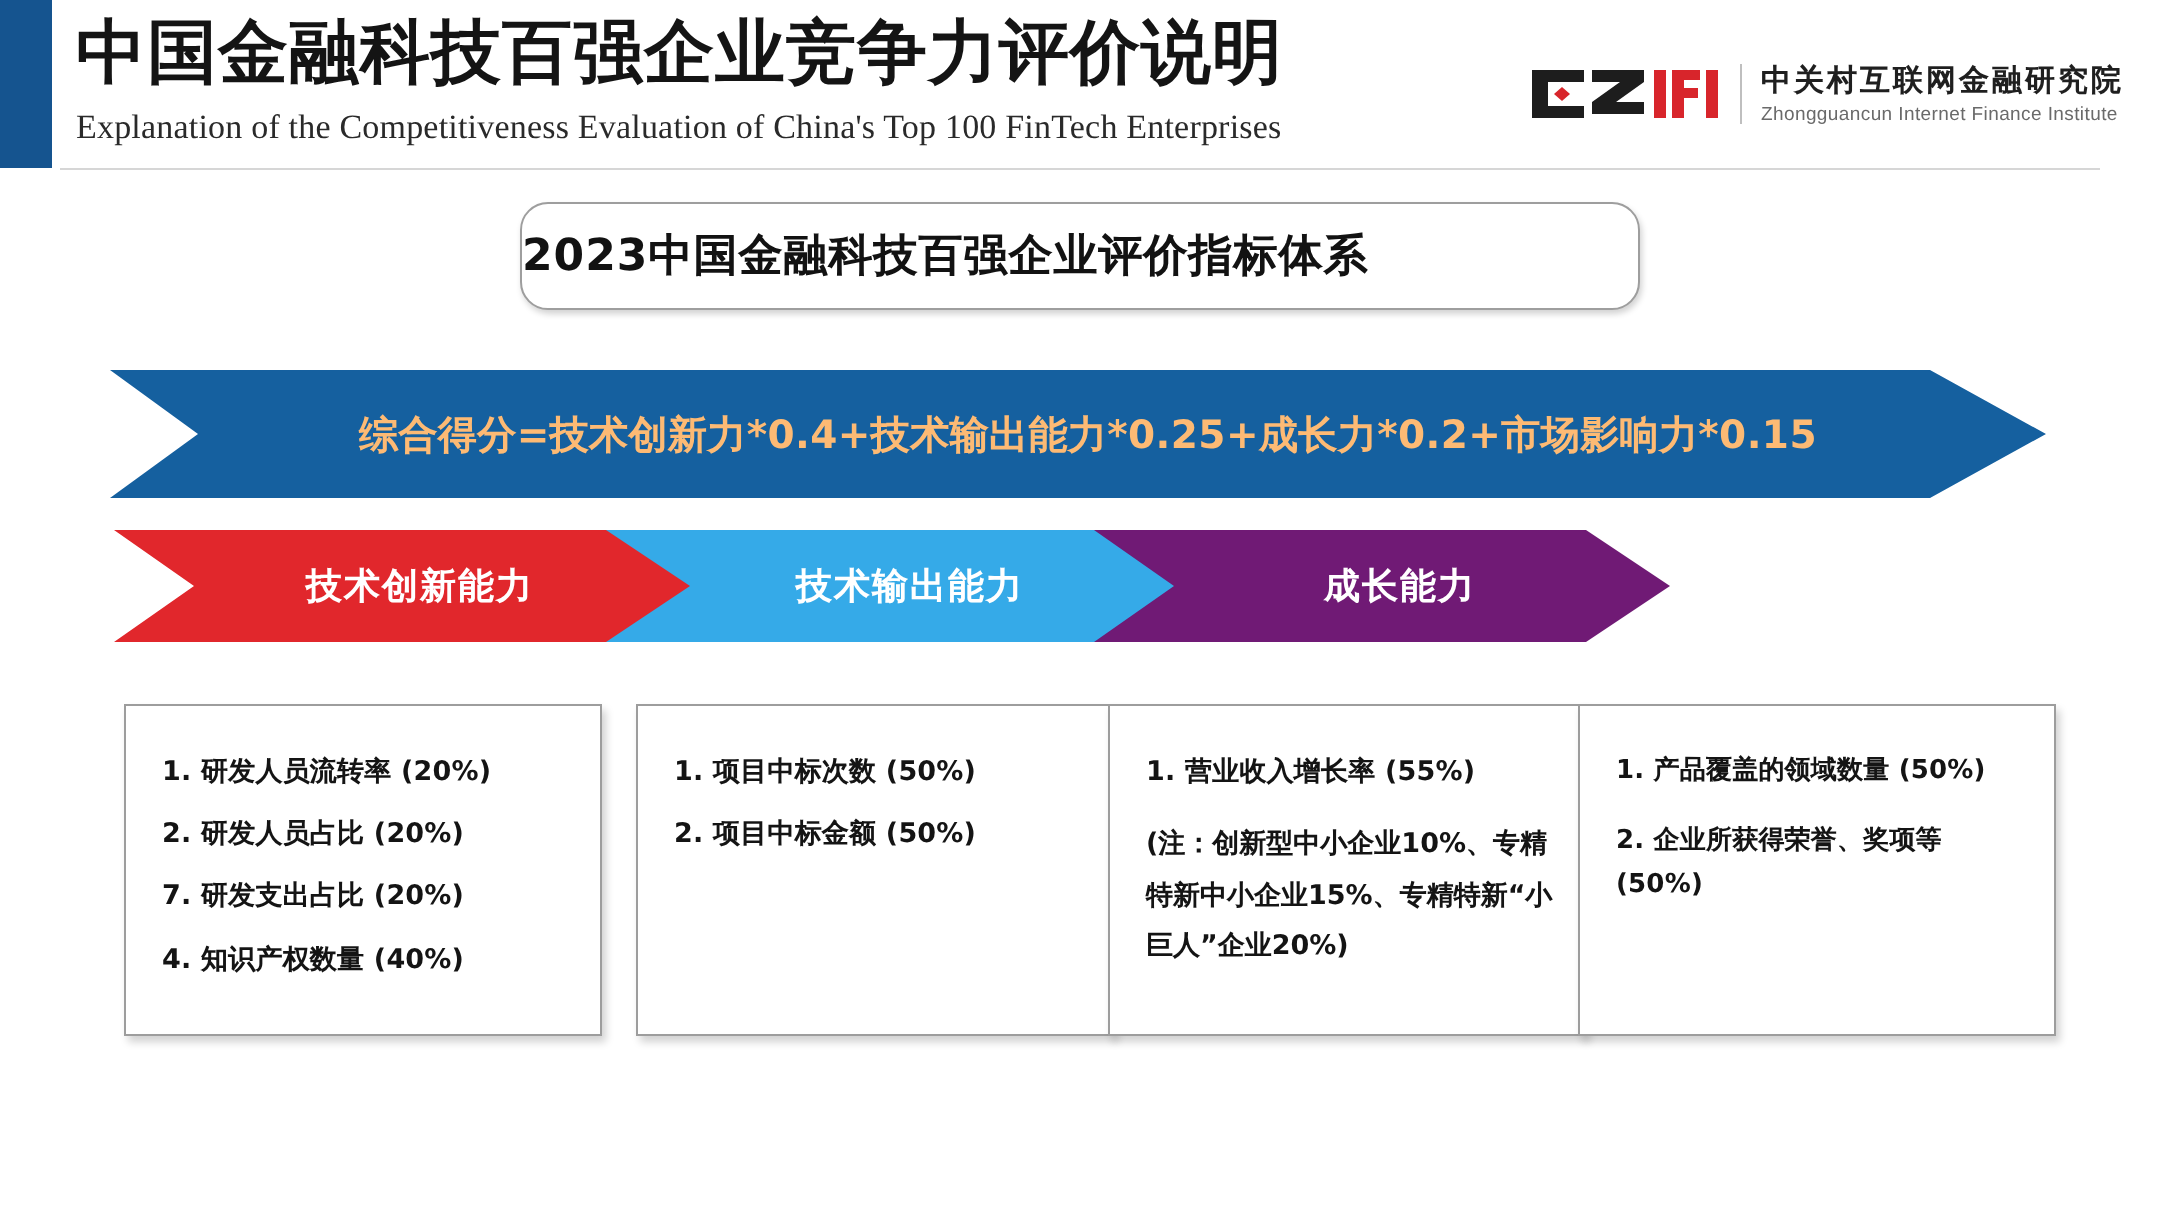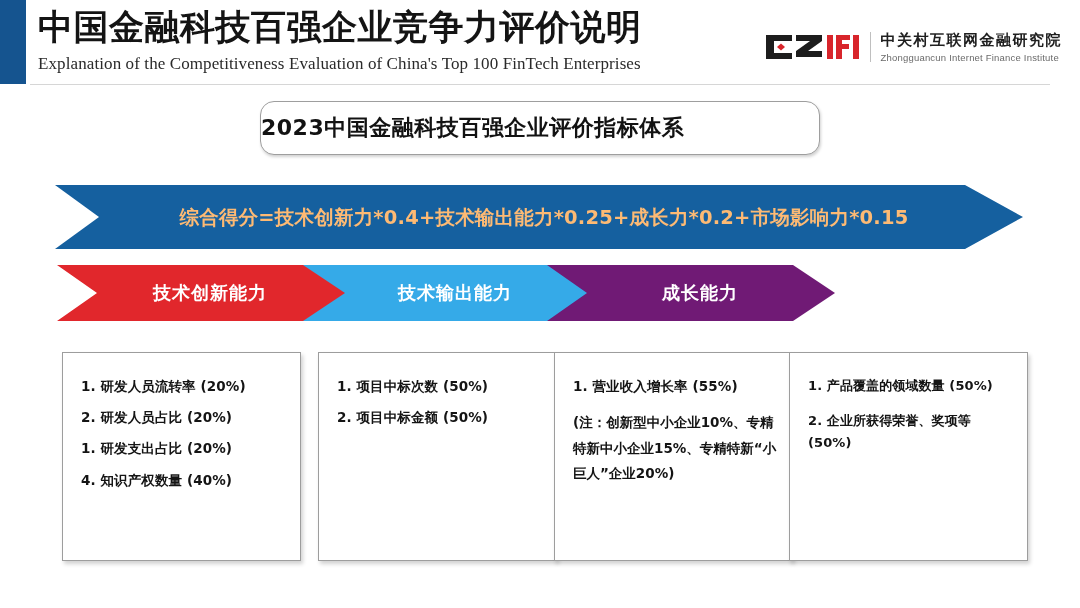--- a/index.html
+++ b/index.html
@@ -197,21 +197,21 @@
     position: absolute;
     left: 0;
     top: 352px;
     width: 1080px;
     height: 215px;
   }
   .card {
     position: absolute;
     top: 0;
     width: 239px;
-    height: 209px;
+    height: 166px;
     background: #ffffff;
     border: 1px solid #9d9d9d;
     box-shadow: 2px 3px 4px rgba(0,0,0,0.18);
     box-sizing: border-box;
     padding: 26px 12px 10px 18px;
   }
   .card-0 { left: 62px;  }
   .card-1 { left: 318px; }
   .card-2 { left: 554px; }
   .card-3 { left: 789px; }
@@ -295,21 +295,21 @@
     <div class="cat cat-2">
       <span class="cat-label">成长能力</span>
     </div>
   </div>
 
   <div class="cards">
 
     <div class="card card-0">
       <div class="card-line">1. 研发人员流转率 (20%)</div>
       <div class="card-line">2. 研发人员占比 (20%)</div>
-      <div class="card-line">1. 研发支出占比 (20%)</div>
+      <div class="card-line">7. 研发支出占比 (20%)</div>
       <div class="card-line">4. 知识产权数量 (40%)</div>
     </div>
 
     <div class="card card-1">
       <div class="card-line">1. 项目中标次数 (50%)</div>
       <div class="card-line">2. 项目中标金额 (50%)</div>
     </div>
 
     <div class="card card-2">
       <div class="card-line">1. 营业收入增长率 (55%)</div>

